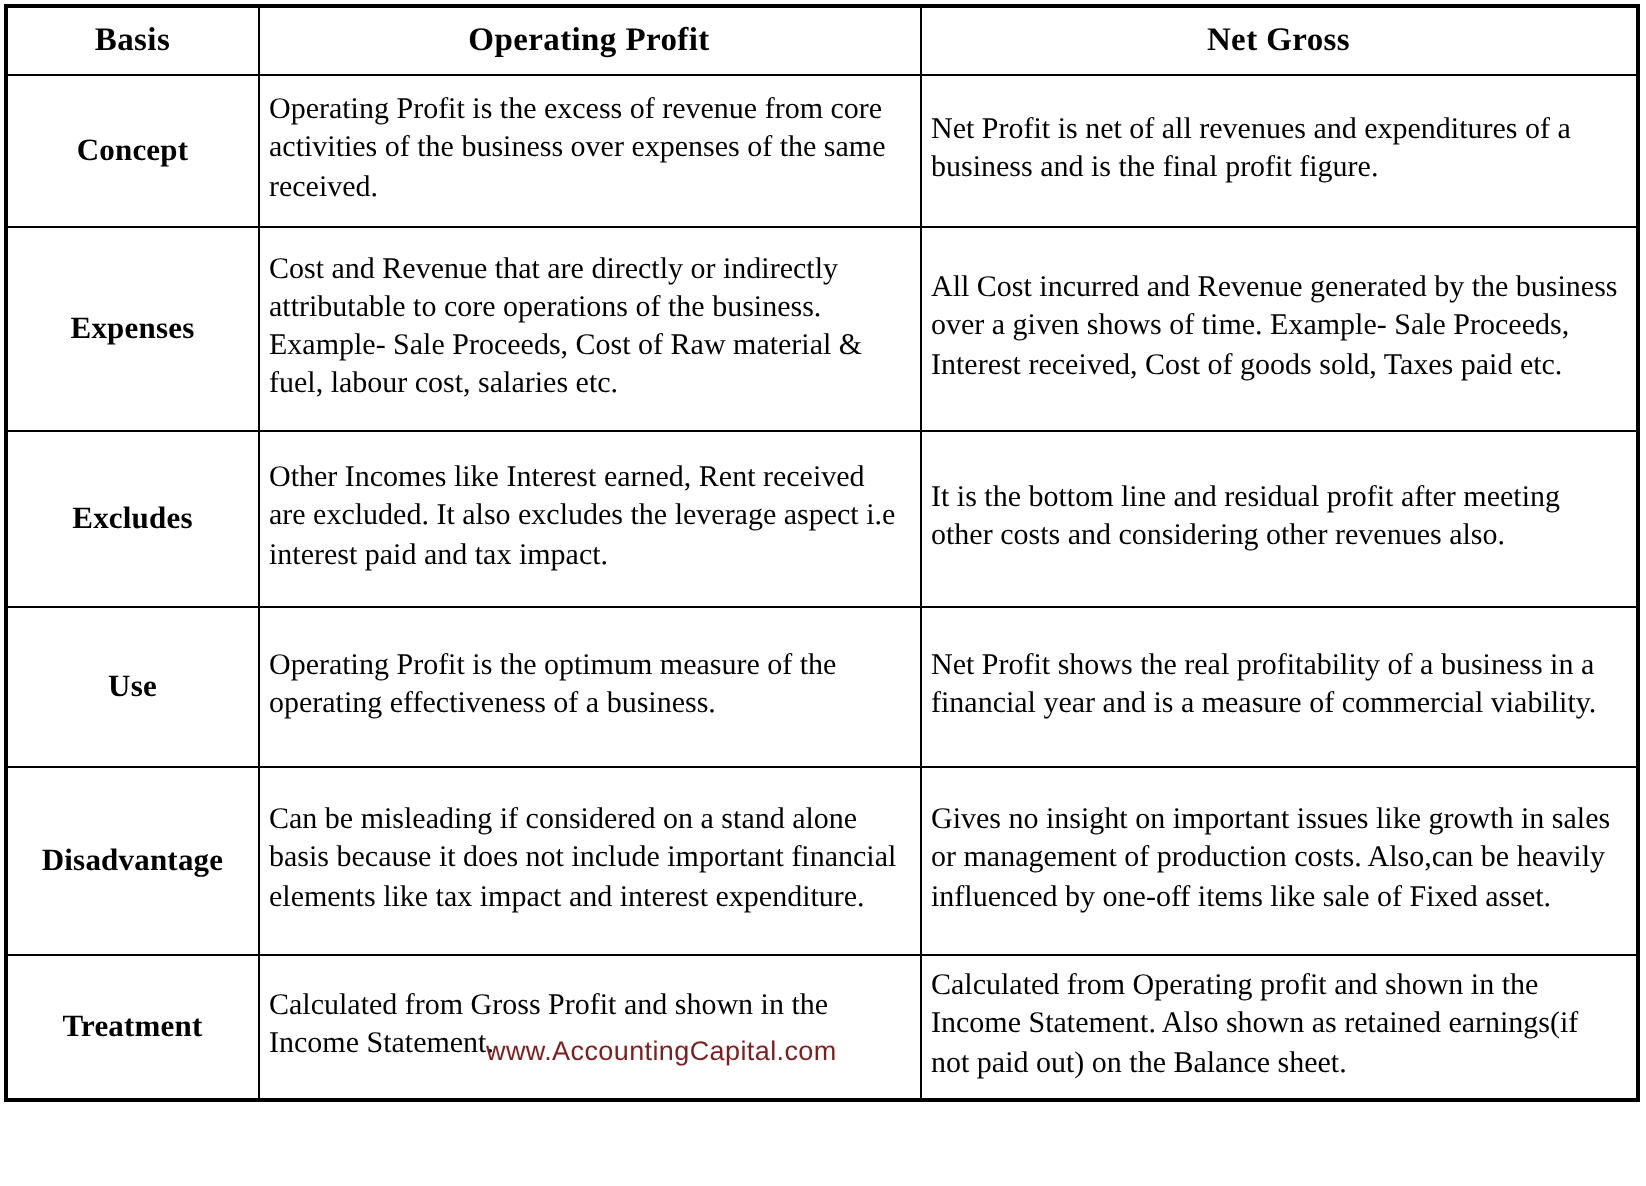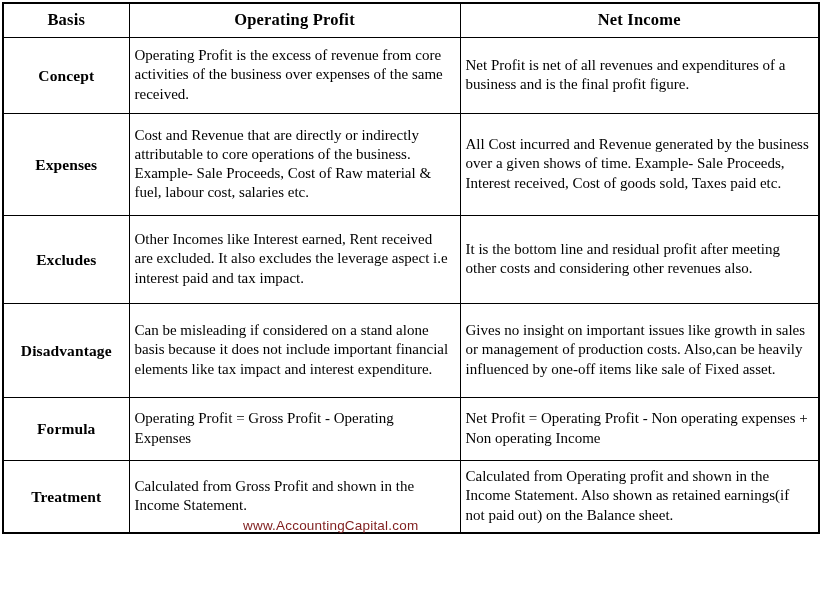--- a/index.html
+++ b/index.html
@@ -101,21 +101,21 @@
     <colgroup>
       <col class="c-basis">
       <col class="c-op">
       <col class="c-np">
     </colgroup>
 
     <thead>
       <tr>
         <th>Basis</th>
         <th>Operating Profit</th>
-        <th>Net Income</th>
+        <th>Net Gross</th>
       </tr>
     </thead>
 
     <tbody>
 
       <tr class="row-concept">
         <td class="basis-cell">Concept</td>
         <td class="content-cell">Operating Profit is the excess of revenue from core activities of the business over expenses of the same received.</td>
         <td class="content-cell">Net Profit is net of all revenues and expenditures of a business and is the final profit figure.</td>
       </tr>
@@ -125,32 +125,32 @@
         <td class="content-cell">Cost and Revenue that are directly or indirectly attributable to core operations of the business. Example- Sale Proceeds, Cost of Raw material &amp; fuel, labour cost, salaries etc.</td>
         <td class="content-cell">All Cost incurred and Revenue generated by the business over a given shows of time. Example- Sale Proceeds, Interest received, Cost of goods sold, Taxes paid etc.</td>
       </tr>
 
       <tr class="row-excludes">
         <td class="basis-cell">Excludes</td>
         <td class="content-cell">Other Incomes like Interest earned, Rent received are excluded. It also excludes the leverage aspect i.e interest paid and tax impact.</td>
         <td class="content-cell">It is the bottom line and residual profit after meeting other costs and considering other revenues also.</td>
       </tr>
 
+      <tr class="row-use">
+        <td class="basis-cell">Use</td>
+        <td class="content-cell">Operating Profit is the optimum measure of the operating effectiveness of a business.</td>
+        <td class="content-cell">Net Profit shows the real profitability of a business in a financial year and is a measure of commercial viability.</td>
+      </tr>
 
       <tr class="row-disadvantage">
         <td class="basis-cell">Disadvantage</td>
         <td class="content-cell">Can be misleading if considered on a stand alone basis because it does not include important financial elements like tax impact and interest expenditure.</td>
         <td class="content-cell">Gives no insight on important issues like growth in sales or management of production costs. Also,can be heavily influenced by one-off items like sale of Fixed asset.</td>
       </tr>
 
-      <tr class="row-formula">
-        <td class="basis-cell">Formula</td>
-        <td class="content-cell">Operating Profit = Gross Profit - Operating Expenses</td>
-        <td class="content-cell">Net Profit = Operating Profit - Non operating expenses + Non operating Income</td>
-      </tr>
 
       <tr class="row-treatment">
         <td class="basis-cell">Treatment</td>
         <td class="content-cell">Calculated from Gross Profit and shown in the Income Statement.</td>
         <td class="content-cell">Calculated from Operating profit and shown in the Income Statement. Also shown as retained earnings(if not paid out) on the Balance sheet.</td>
       </tr>
 
     </tbody>
   </table>
 

